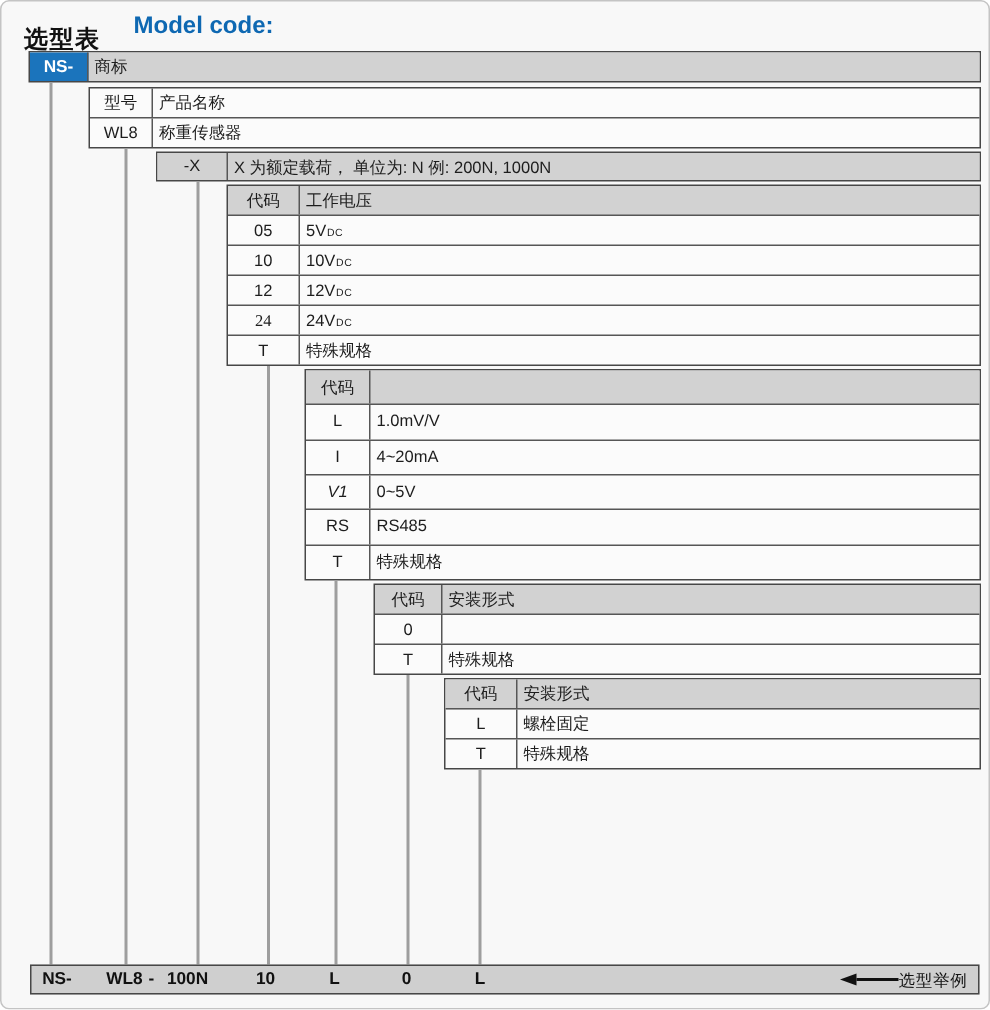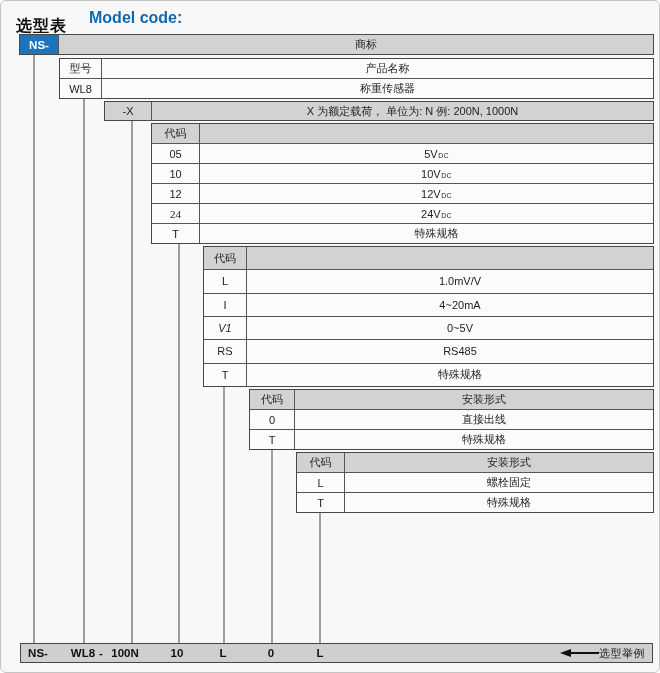--- a/index.html
+++ b/index.html
@@ -32,23 +32,23 @@
   .code-cell {
     flex:0 0 auto;
     border-right:1px solid #565656;
     display:flex; align-items:center; justify-content:center;
     font-size:11px; color:#1d1d1d;
   }
   .code-cell.brand { background:var(--accent-blue,#1b74bc); color:#fff; font-weight:bold; font-size:11.5px; }
   .desc-cell {
     flex:1 1 auto;
     display:flex; align-items:center;
-    padding-left:20px;
+    padding-left:4px;
     font-size:11px; color:#1d1d1d;
-    white-space:nowrap; overflow:hidden;justify-content:center;
+    white-space:nowrap; overflow:hidden;
   }
   .desc-cell .sub { font-size:7px; letter-spacing:0.3px; position:relative; top:1.5px; margin-left:0.5px; }
 
   .connector { position:absolute; width:1.5px; background:var(--connector-gray,#9e9e9e); }
 
   .example-bar {
     position:absolute;
     left:19px; top:642px; width:633px; height:20px;
     background:var(--bar-bg,#cfcfcf);
     border:1.5px solid var(--border-dark,#474747);
@@ -108,20 +108,23 @@
         <div class="trow gray">
           <div class="code-cell" style="width: 47px;">-X</div>
           <div class="desc-cell">
             <span>X 为额定载荷， 单位为: N 例: 200N, 1000N</span>
           </div>
         </div>
       </div>
       <div class="subtable" style="left: 150px; top: 122px; width: 503px; height: 121px;">
         <div class="trow gray">
           <div class="code-cell" style="width: 48px;">代码</div>
+          <div class="desc-cell">
+            <span>工作电压</span>
+          </div>
         </div>
         <div class="trow">
           <div class="code-cell" style="width: 48px;">05</div>
           <div class="desc-cell">
             <span>5V</span>
             <span class="sub">DC</span>
           </div>
         </div>
         <div class="trow">
           <div class="code-cell" style="width: 48px;">10</div>
@@ -188,23 +191,20 @@
       </div>
       <div class="subtable" style="left: 248px; top: 388px; width: 405px; height: 61px;">
         <div class="trow gray">
           <div class="code-cell" style="width: 45px;">代码</div>
           <div class="desc-cell">
             <span>安装形式</span>
           </div>
         </div>
         <div class="trow">
           <div class="code-cell" style="width: 45px;">0</div>
-          <div class="desc-cell">
-            <span>直接出线</span>
-          </div>
         </div>
         <div class="trow">
           <div class="code-cell" style="width: 45px;">T</div>
           <div class="desc-cell">
             <span>特殊规格</span>
           </div>
         </div>
       </div>
       <div class="subtable" style="left: 295px; top: 451px; width: 358px; height: 61px;">
         <div class="trow gray">

